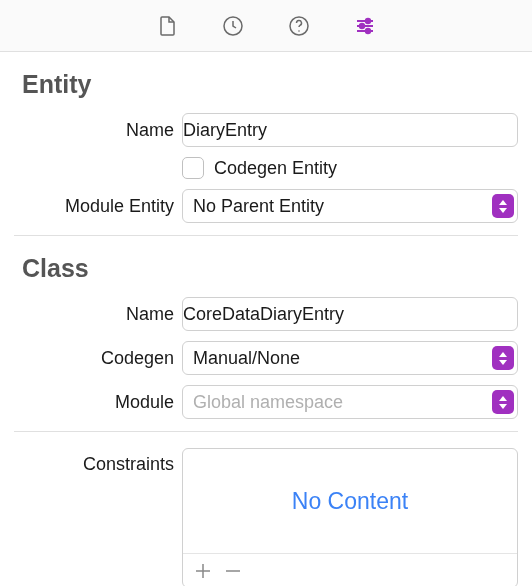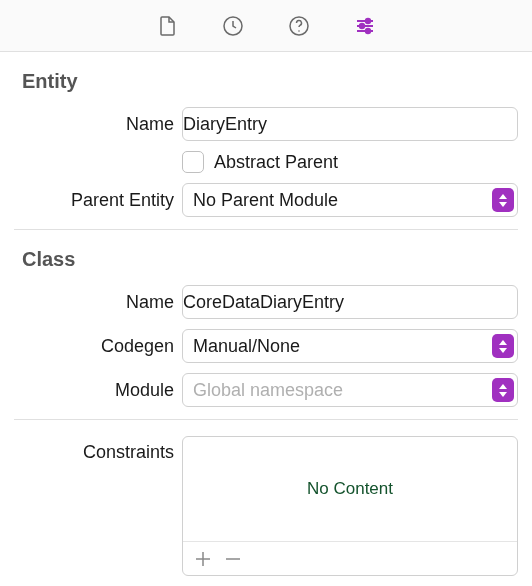--- a/index.html
+++ b/index.html
@@ -37,21 +37,21 @@
       width: 24px;
       height: 24px;
     }
     .toolbar-icon.active {
       color: #a030c0;
     }
     .panel {
       padding: 0 14px;
     }
     .section-title {
-      font-size: 20px;
+      font-size: 25px;
       font-weight: 700;
       color: #555;
       padding: 18px 0 14px 8px;
     }
     .row {
       display: flex;
       align-items: center;
       gap: 8px;
       margin-bottom: 10px;
     }
@@ -158,22 +158,22 @@
       border: 1px solid #d0d0d0;
       border-radius: 6px;
       display: flex;
       flex-direction: column;
     }
     .constraints-content {
       height: 104px;
       display: flex;
       align-items: center;
       justify-content: center;
-      font-size: 17px;
-      color: #14532d;
+      font-size: 23px;
+      color: #3b82f6;
     }
     .constraints-footer {
       border-top: 1px solid #e5e5e5;
       height: 34px;
       display: flex;
       align-items: center;
       padding: 0 8px;
       gap: 6px;
     }
     .footer-btn {
@@ -233,30 +233,30 @@
     <div class="row-control">
       <input type="text" value="DiaryEntry" style="">
     </div>
   </div>
 
   <div class="row">
     <div class="row-label"></div>
     <div class="row-control">
       <div class="checkbox-wrap">
         <div class="checkbox"></div>
-        <div class="checkbox-label">Abstract Parent</div>
-      </div>
-    </div>
-  </div>
-
-  <div class="row">
-    <div class="row-label">Parent Entity</div>
+        <div class="checkbox-label">Codegen Entity</div>
+      </div>
+    </div>
+  </div>
+
+  <div class="row">
+    <div class="row-label">Module Entity</div>
     <div class="row-control">
       <div class="select">
-        <div class="select-field">No Parent Module</div>
+        <div class="select-field">No Parent Entity</div>
         <div class="select-stepper">
           <svg viewBox="0 0 10 6" fill="white">
               <path d="M5 0L9 5H1z"></path>
             </svg>
           <svg viewBox="0 0 10 6" fill="white">
               <path d="M5 6L1 1h8z"></path>
             </svg>
         </div>
       </div>
     </div>

